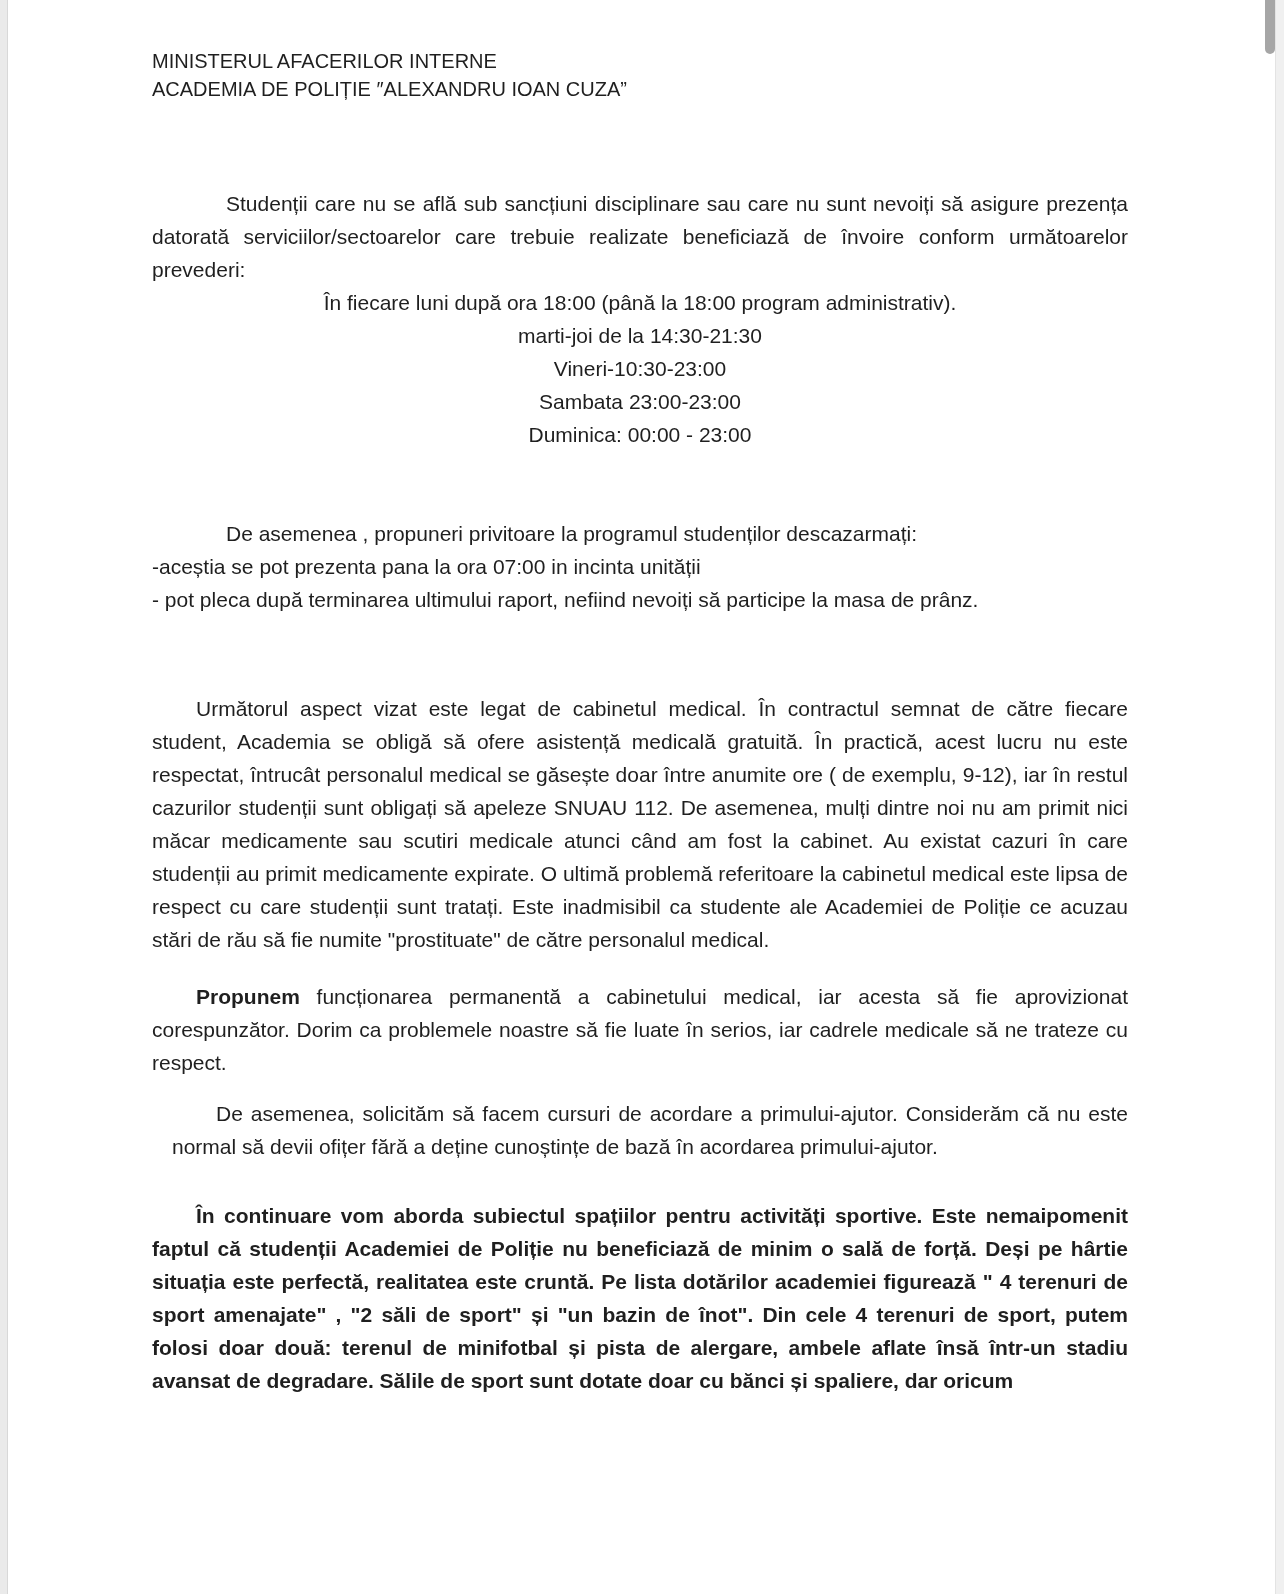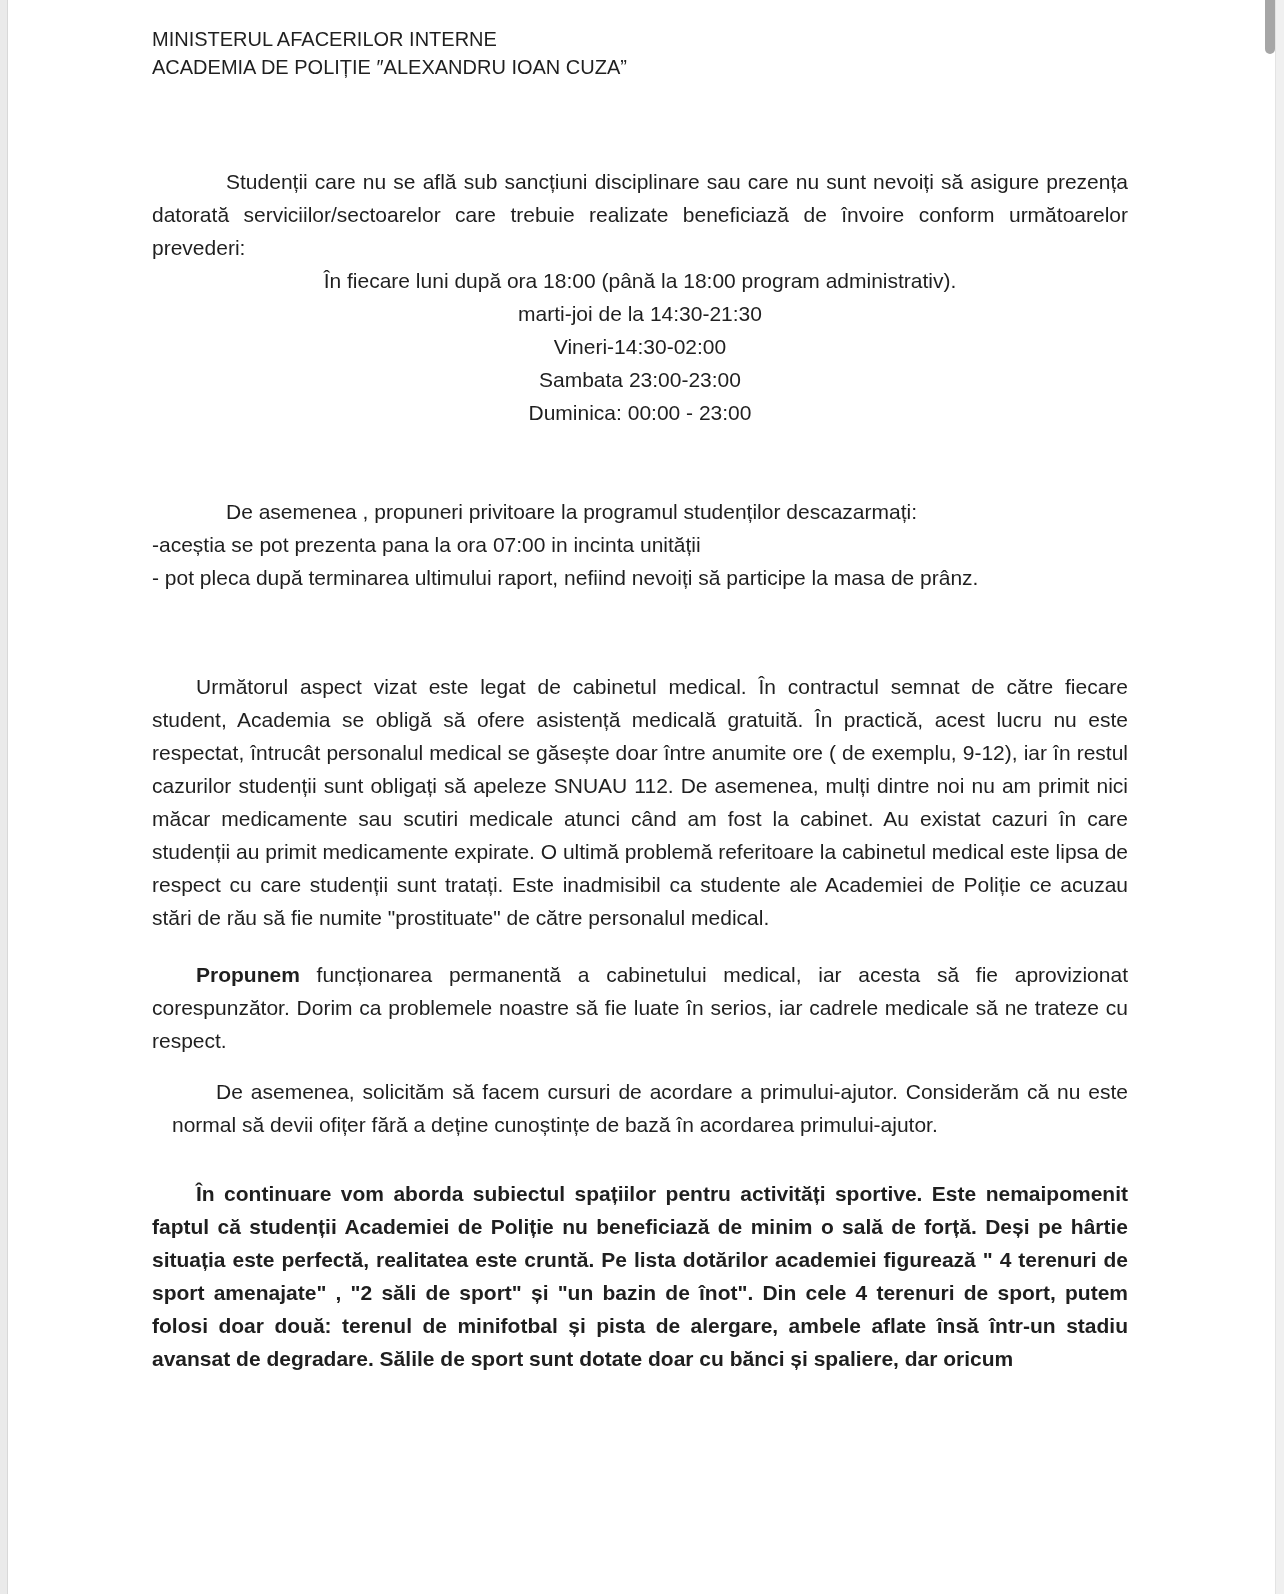--- a/index.html
+++ b/index.html
@@ -33,21 +33,21 @@
   .scroll-thumb{
     position:absolute;right:9px;top:0;width:10px;height:54px;
     background:var(--thumb);
     border-radius:0 0 6px 6px;
   }
   .content{
     position:absolute;left:152px;top:0;width:976px;
     font-size:21px;line-height:33px;
   }
   .doc-header{
-    padding-top:25px;
+    padding-top:47px;
     font-size:20px;line-height:28px;
   }
   p{margin:0;}
   .justify{text-align:justify;}
   .indent-lg{text-indent:74px;}
   .indent-sm{text-indent:44px;}
   .intro{margin-top:84px;}
   .schedule-line{white-space:nowrap;text-align:center;}
   .desc-block{margin-top:66px;}
   .medical{margin-top:76px;}
@@ -66,21 +66,21 @@
   <div class="doc-header">
     <div>MINISTERUL AFACERILOR INTERNE</div>
     <div>ACADEMIA DE POLIȚIE ″ALEXANDRU IOAN CUZA”</div>
   </div>
 
   <p class="intro justify indent-lg">Studenții care nu se află sub sancțiuni disciplinare sau care nu sunt nevoiți să asigure prezența datorată serviciilor/sectoarelor care trebuie realizate beneficiază de învoire conform următoarelor prevederi:</p>
 
   <div>
     <div class="schedule-line">În fiecare luni după ora 18:00 (până la 18:00 program administrativ).</div>
     <div class="schedule-line">marti-joi de la 14:30-21:30</div>
-    <div class="schedule-line">Vineri-14:30-02:00</div>
+    <div class="schedule-line">Vineri-10:30-23:00</div>
     <div class="schedule-line">Sambata 23:00-23:00</div>
     <div class="schedule-line">Duminica: 00:00 - 23:00</div>
   </div>
 
   <div class="desc-block">
     <p class="indent-lg">De asemenea , propuneri privitoare la programul studenților descazarmați:</p>
     <p>-aceștia se pot prezenta pana la ora 07:00 in incinta unității</p>
     <p>- pot pleca după terminarea ultimului raport, nefiind nevoiți să participe la masa de prânz.</p>
   </div>
 

